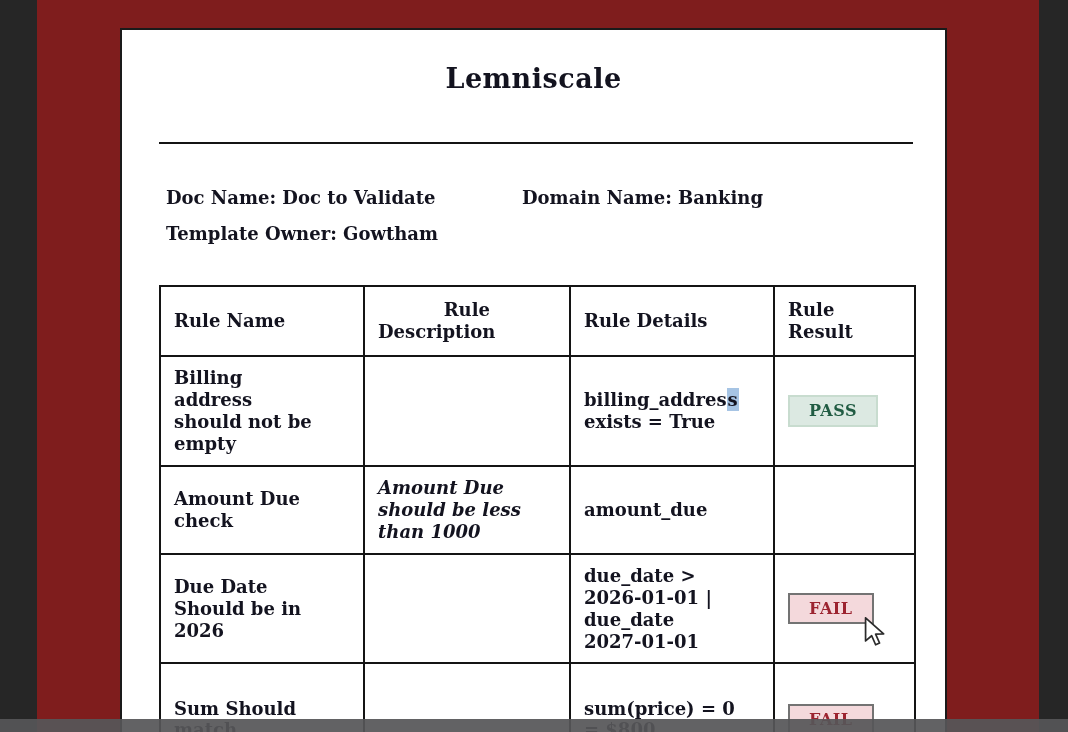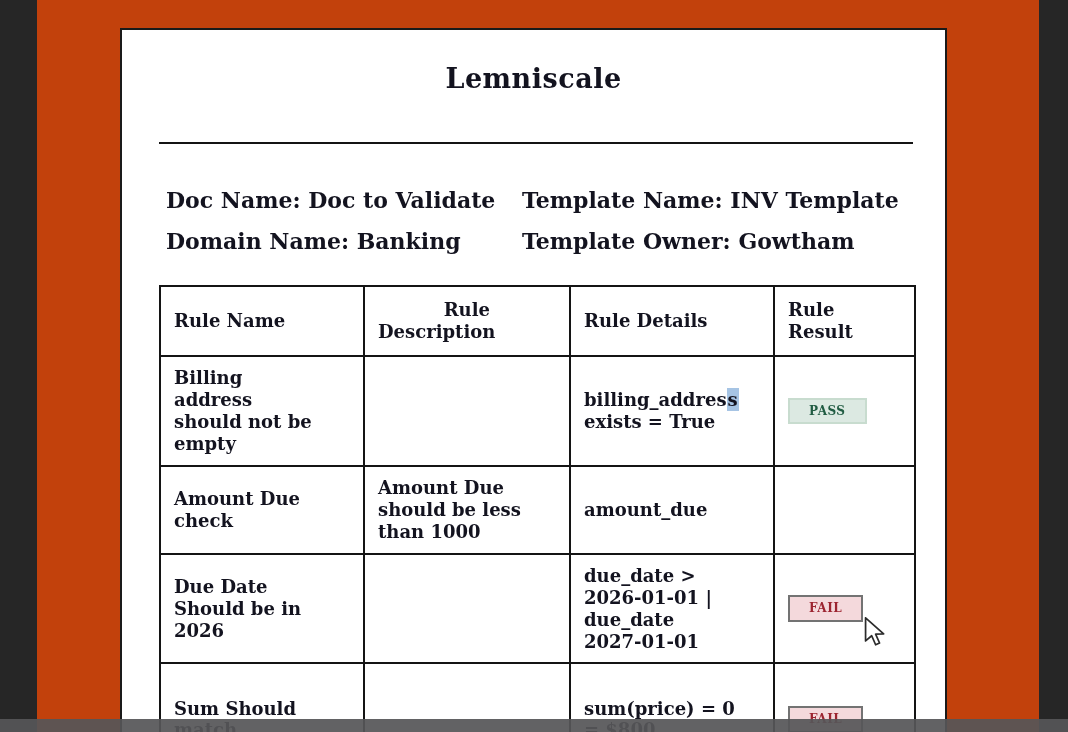--- a/index.html
+++ b/index.html
@@ -1,51 +1,51 @@
 <!DOCTYPE html>
 <html><head>
 <meta charset="utf-8">
 <style>
   * { margin:0; padding:0; box-sizing:border-box; }
   html,body { width:1068px; height:732px; overflow:hidden; background:#ffffff;
               font-family:"DejaVu Serif", serif; }
-  .viewport { position:relative; width:1068px; height:732px; background:#c2410c; overflow:hidden; }
+  .viewport { position:relative; width:1068px; height:732px; background:#7f1d1d; overflow:hidden; }
 
   .edge-strip { position:absolute; top:0; bottom:0; background:#262626; }
   .edge-strip.left  { left:0; width:37px; }
   .edge-strip.right { left:1039px; width:29px; }
 
   .page { position:absolute; left:120px; top:28px; width:827px; height:1100px;
           background:#ffffff; border:2px solid #1a1a1a; color:#13131f; font-weight:bold; }
 
   .doc-title { margin-top:33px; text-align:center; font-size:27px; letter-spacing:0.5px; }
   .doc-subtitle { margin-top:9px; text-align:center; font-size:20px; }
   .title-rule { position:absolute; left:37px; top:112px; width:754px; height:2px; background:#141414; }
 
   .info-grid { position:absolute; left:44px; top:157px; width:760px;
                display:grid; grid-template-columns:356px auto; row-gap:14px;
-               font-size:22px; line-height:1.22; }
+               font-size:18px; line-height:1.22; }
 
   table.rules { position:absolute; left:37px; top:255px; width:755px;
                 border-collapse:collapse; table-layout:fixed;
                 font-size:18px; font-weight:bold; color:#13131f; }
   .rules th, .rules td { border:2px solid #141414; vertical-align:middle;
                          text-align:left; padding:10px 12px 10px 13px; line-height:1.22; }
   .rules thead tr { height:70px; }
   .rules tbody tr:nth-child(1) { height:97px; }
   .rules tbody tr:nth-child(2) { height:71px; }
   .rules tbody tr:nth-child(3) { height:84px; }
   .rules tbody tr:nth-child(4) { height:112px; }
 
   .cellw       { display:inline-block; max-width:152px; }
   .cellw-name  { display:inline-block; max-width:142px; }
-  .cellw-desc  { display:inline-block; max-width:150px; }
+  .cellw-desc  { display:inline-block; max-width:150px;font-style:italic; }
   .hdr-narrow  { display:inline-block; max-width:112px;text-align:right; }
 
-  .badge { display:inline-block; padding:4px 19px; font-size:12px; letter-spacing:0.5px; }
+  .badge { display:inline-block; padding:4px 19px; font-size:16px; letter-spacing:0.5px; }
   .badge.pass { background:#dce9e2; border:2px solid #c8dccf; color:#215c43; }
   .badge.fail { background:#f4d9dc; border:2px solid #737373; color:#9c2430; }
 
   .sel { background:#a6c4e4; padding:1px 1px; }
 
   .bottom-bar { position:absolute; left:0; top:719px; width:1068px; height:13px;
                 background:rgba(86,86,88,0.93); z-index:5; }
 
   .cursor { position:absolute; left:864px; top:617px; z-index:6; }
 </style>
@@ -57,21 +57,20 @@
   <div class="edge-strip left"></div>
   <div class="edge-strip right"></div>
 
   <div class="page">
 
     <div class="doc-title">Lemniscale</div>
     <div class="title-rule"></div>
 
     <div class="info-grid">
       <div>Doc Name: Doc to Validate</div>
-      <div>Template Name: INV Template</div>
       <div>Domain Name: Banking</div>
       <div>Template Owner: Gowtham</div>
     </div>
 
     <table class="rules">
       <colgroup>
         <col style="width:204px">
           <col style="width:206px">
           <col style="width:204px">
           <col style="width:141px">

